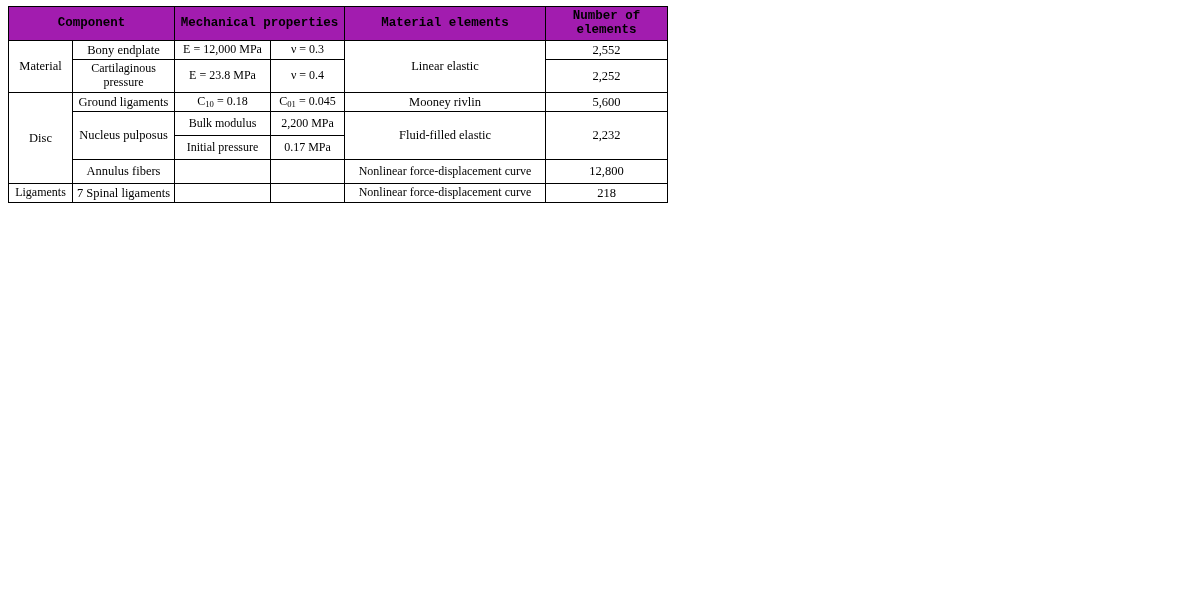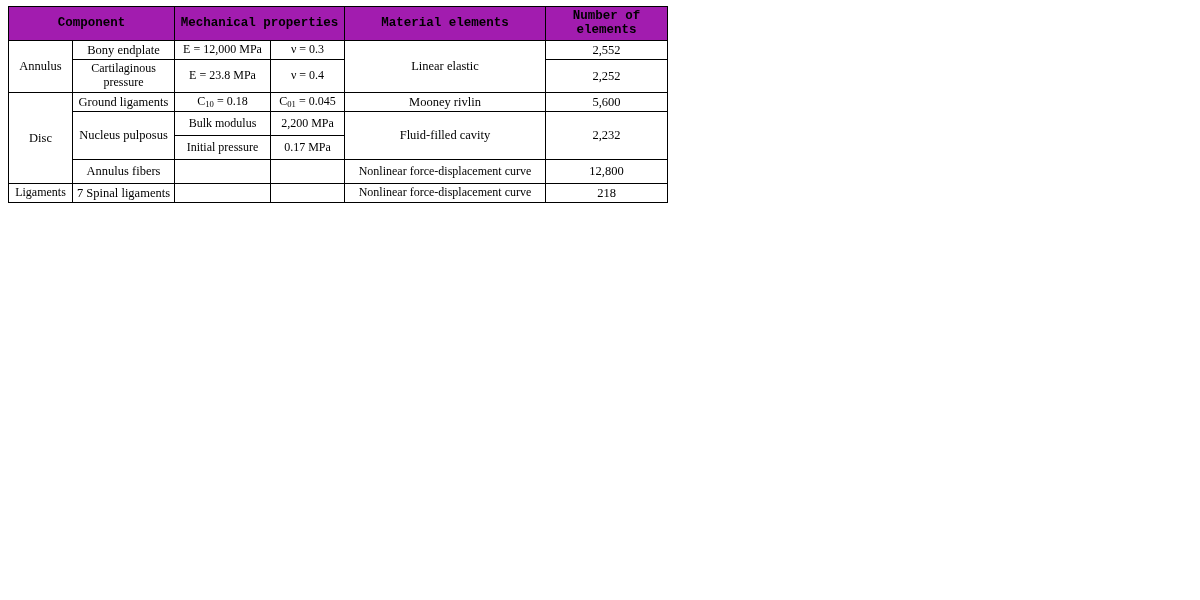--- a/index.html
+++ b/index.html
@@ -71,21 +71,21 @@
     <thead>
       <tr>
         <th colspan="2">Component</th>
         <th colspan="2">Mechanical properties</th>
         <th>Material elements</th>
         <th>Number of elements</th>
       </tr>
     </thead>
     <tbody>
       <tr>
-        <td rowspan="2">Annulus</td>
+        <td rowspan="2">Material</td>
         <td>Bony endplate</td>
         <td class="cell-small nowrap">E = 12,000 MPa</td>
         <td class="cell-small nowrap">ν = 0.3</td>
         <td rowspan="2">Linear elastic</td>
         <td>2,552</td>
       </tr>
       <tr>
         <td class="cell-small">Cartilaginous pressure</td>
         <td class="cell-small nowrap">E = 23.8 MPa</td>
         <td class="cell-small nowrap">ν = 0.4</td>
@@ -96,21 +96,21 @@
         <td>Ground ligaments</td>
         <td class="cell-small nowrap"><span>C</span><sub>10</sub><span> = 0.18</span></td>
         <td class="cell-small nowrap"><span>C</span><sub>01</sub><span> = 0.045</span></td>
         <td>Mooney rivlin</td>
         <td>5,600</td>
       </tr>
       <tr class="rowh-tall">
         <td rowspan="2">Nucleus pulposus</td>
         <td class="cell-small">Bulk modulus</td>
         <td class="cell-small">2,200 MPa</td>
-        <td rowspan="2">Fluid-filled cavity</td>
+        <td rowspan="2">Fluid-filled elastic</td>
         <td rowspan="2">2,232</td>
       </tr>
       <tr class="rowh-tall">
         <td class="cell-small">Initial pressure</td>
         <td class="cell-small">0.17 MPa</td>
       </tr>
       <tr class="rowh-tall">
         <td>Annulus fibers</td>
         <td></td>
         <td></td>

